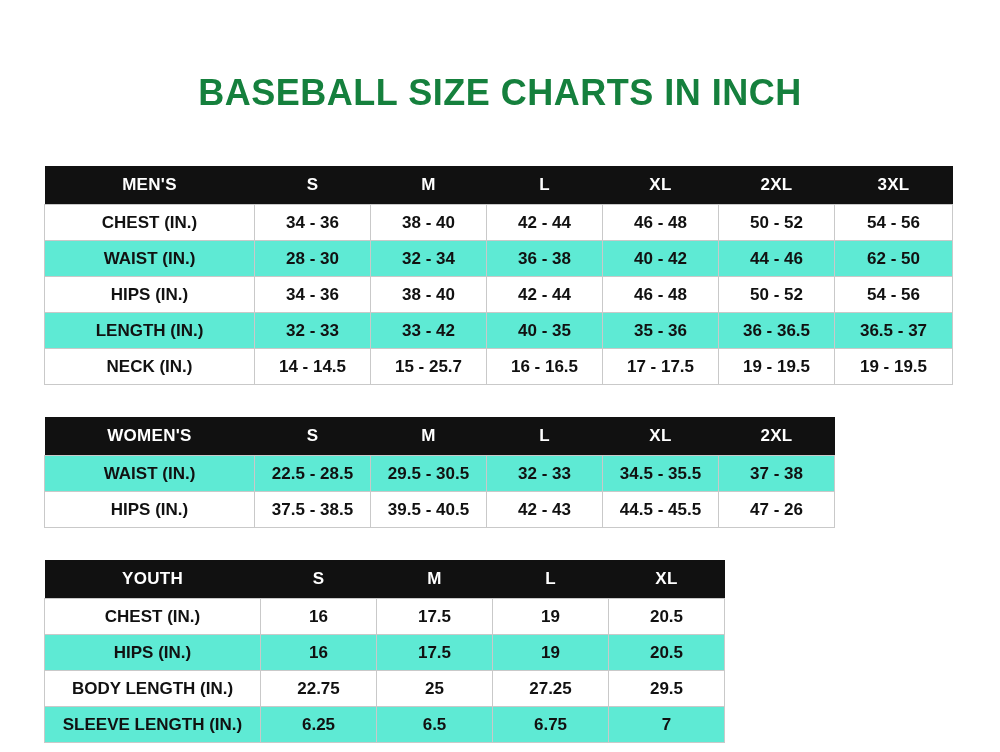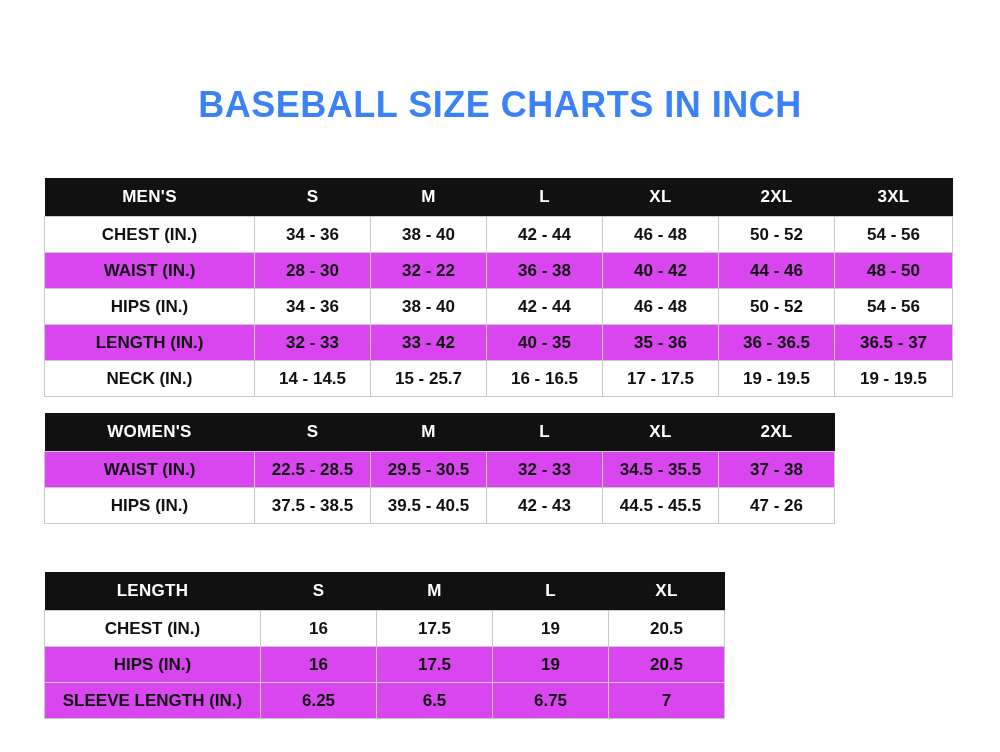--- a/index.html
+++ b/index.html
@@ -18,36 +18,36 @@
     position: relative;
     width: 1000px;
     height: 752px;
     box-sizing: border-box;
   }
   .title {
     text-align: center;
     font-size: 36px;
     font-weight: bold;
     letter-spacing: 0.5px;
-    margin: 12px;
+    margin: 0;
     padding-top: 72px;
-    color: #3b82f6;
+    color: #15803d;
   }
   .tables {
     margin-top: 52px;
     padding-left: 44px;
     padding-right: 44px;
   }
   table {
     border-collapse: collapse;
     table-layout: fixed;
     font-size: 17px;
   }
-  table.men { width: 908px; margin-bottom: 16px; }
-  table.women { width: 790px; margin-bottom: 48px; }
+  table.men { width: 908px; margin-bottom: 32px; }
+  table.women { width: 790px; margin-bottom: 32px; }
   table.youth { width: 680px; }
 
   thead th {
     background: #111111;
     color: #ffffff;
     font-weight: bold;
     font-size: 17px;
     height: 30px;
     padding: 4px 6px;
     text-align: center;
@@ -62,21 +62,21 @@
     text-align: center;
     font-weight: bold;
     font-size: 17px;
     padding: 2px 4px;
     border: 1px solid #c9c9c9;
     background: #ffffff;
     color: #111111;
     white-space: nowrap;
   }
   tbody tr.alt td {
-    background: #d946ef;
+    background: #5eead4;
   }
   tbody td.rowlabel {
     text-align: center;
   }
 </style>
 </head>
 <body>
 
 <div class="page">
 
@@ -111,25 +111,25 @@
           <td>34 - 36</td>
           <td>38 - 40</td>
           <td>42 - 44</td>
           <td>46 - 48</td>
           <td>50 - 52</td>
           <td>54 - 56</td>
         </tr>
         <tr class="alt">
           <td class="rowlabel">WAIST (IN.)</td>
           <td>28 - 30</td>
-          <td>32 - 22</td>
+          <td>32 - 34</td>
           <td>36 - 38</td>
           <td>40 - 42</td>
           <td>44 - 46</td>
-          <td>48 - 50</td>
+          <td>62 - 50</td>
         </tr>
         <tr>
           <td class="rowlabel">HIPS (IN.)</td>
           <td>34 - 36</td>
           <td>38 - 40</td>
           <td>42 - 44</td>
           <td>46 - 48</td>
           <td>50 - 52</td>
           <td>54 - 56</td>
         </tr>
@@ -196,21 +196,21 @@
     <table class="youth">
       <colgroup>
         <col style="width:216px">
         <col style="width:116px">
         <col style="width:116px">
         <col style="width:116px">
         <col style="width:116px">
       </colgroup>
       <thead>
         <tr>
-          <th class="rowlabel">LENGTH</th>
+          <th class="rowlabel">YOUTH</th>
           <th>S</th>
           <th>M</th>
           <th>L</th>
           <th>XL</th>
         </tr>
       </thead>
       <tbody>
         <tr>
           <td class="rowlabel">CHEST (IN.)</td>
           <td>16</td>
@@ -218,20 +218,27 @@
           <td>19</td>
           <td>20.5</td>
         </tr>
         <tr class="alt">
           <td class="rowlabel">HIPS (IN.)</td>
           <td>16</td>
           <td>17.5</td>
           <td>19</td>
           <td>20.5</td>
         </tr>
+        <tr>
+          <td class="rowlabel">BODY LENGTH (IN.)</td>
+          <td>22.75</td>
+          <td>25</td>
+          <td>27.25</td>
+          <td>29.5</td>
+        </tr>
         <tr class="alt">
           <td class="rowlabel">SLEEVE LENGTH (IN.)</td>
           <td>6.25</td>
           <td>6.5</td>
           <td>6.75</td>
           <td>7</td>
         </tr>
       </tbody>
     </table>
 

